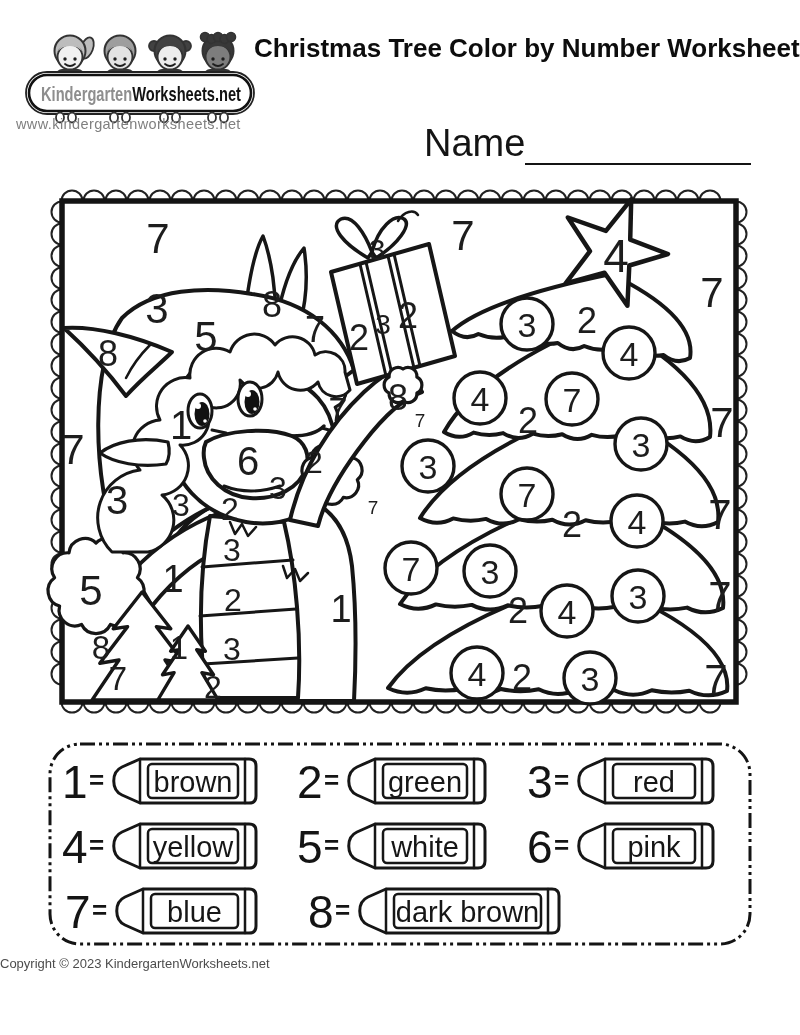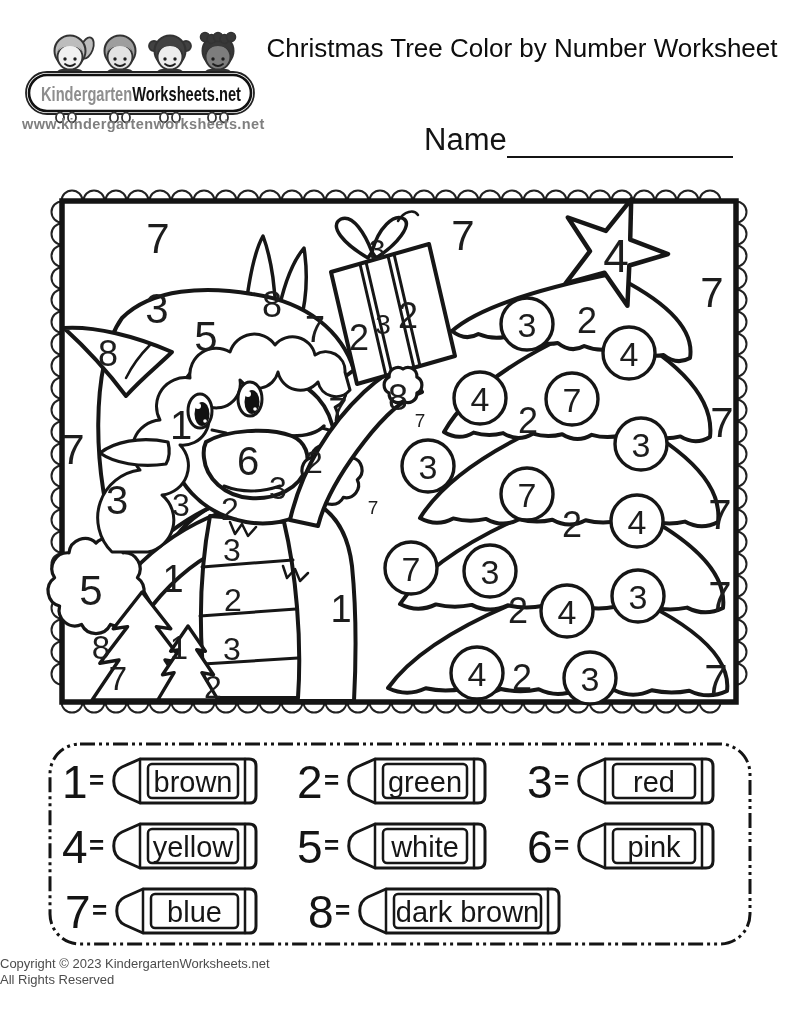--- a/index.html
+++ b/index.html
@@ -1,23 +1,23 @@
 <!DOCTYPE html>
 <html><head>
 <meta charset="utf-8">
 <style>
   html,body{margin:0;padding:0;background:#fff;}
   .page{position:relative;width:800px;height:1035px;background:#fff;
         font-family:"Liberation Sans",sans-serif;overflow:hidden;}
   .logo-svg{position:absolute;left:8px;top:12px;}
-  .site-url{position:absolute;left:22px;top:116px;font-size:14.5px;letter-spacing:.4px;color:#7f7f7f;font-weight:bold;}
-  .title{position:absolute;left:254px;top:33px;width:536px;font-size:26px;font-weight:400;
+  .site-url{position:absolute;left:16px;top:116px;font-size:14.5px;letter-spacing:.4px;color:#7f7f7f;}
+  .title{position:absolute;left:254px;top:33px;width:536px;font-size:26px;font-weight:700;
          color:#0d0d0d;text-align:center;white-space:nowrap;margin:0;}
   .name-row{position:absolute;left:424px;top:122px;display:flex;align-items:flex-end;}
-  .name-label{font-size:31px;color:#141414;}
+  .name-label{font-size:38px;color:#141414;}
   .name-line{display:inline-block;width:226px;height:30px;border-bottom:2.5px solid #141414;}
   .art{position:absolute;left:40px;top:182px;}
   .key{position:absolute;left:0;top:740px;}
   .footer{position:absolute;top:956px;width:100%;color:#4c4c4c;
           font-size:13px;line-height:15.5px;}
   svg text{user-select:none;}
 </style>
 </head>
 <body>
 
@@ -445,15 +445,14 @@
         <path d="M 386 889 L 368 897 C 357 902 357 920 368 925 L 386 933 L 552 933 Q 559 933 559 926 L 559 896 Q 559 889 552 889 Z" fill="#fff" stroke="#161616" stroke-width="3" stroke-linejoin="round" stroke-linecap="round"></path>
         <path d="M 386 889 L 386 933" fill="none" stroke="#161616" stroke-width="2.5" stroke-linejoin="round" stroke-linecap="round"></path>
         <rect x="394" y="894" width="147" height="34" rx="4" fill="#fff" stroke="#161616" stroke-width="2.5"></rect>
         <path d="M 548 889 L 548 933" fill="none" stroke="#161616" stroke-width="2.5" stroke-linejoin="round" stroke-linecap="round"></path>
         <text x="467.5" y="912" font-size="29" fill="#161616" text-anchor="middle" dominant-baseline="central" font-family="Liberation Sans, sans-serif">dark brown</text>
       </g>
     </svg>
 
   <div class="footer">
     <div>Copyright © 2023 KindergartenWorksheets.net</div>
-    <div>All Rights Reserved</div>
   </div>
 </div>
 
 </body></html>

